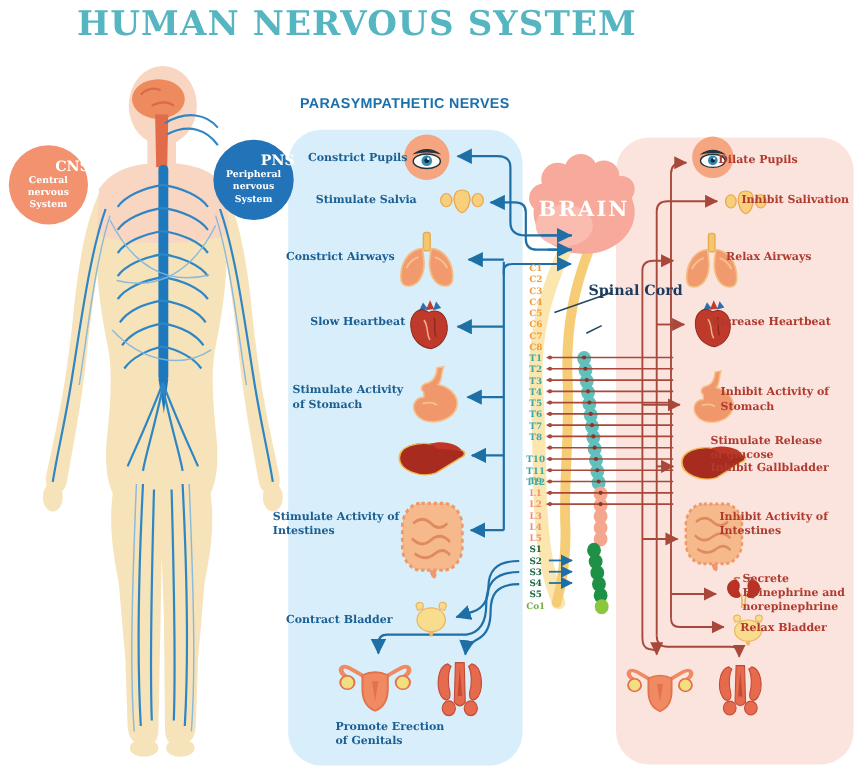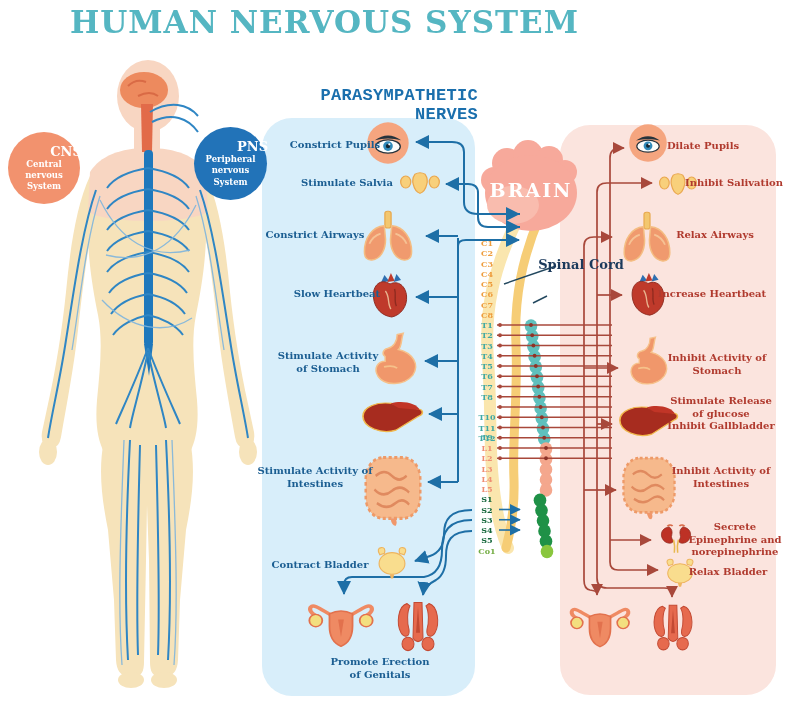--- a/index.html
+++ b/index.html
@@ -4,25 +4,25 @@
 <style>
   html,body{margin:0;padding:0;background:#fff;}
   #stage{position:relative;width:789px;height:702px;background:#fff;overflow:hidden;
          font-family:"Liberation Sans",sans-serif;}
   #title{position:absolute;left:0;top:4px;width:649px;text-align:center;
          font-family:"DejaVu Serif",serif;font-weight:bold;font-size:31px;
          letter-spacing:1px;color:#55b6c2;}
   .panel{position:absolute;border-radius:30px;}
   #panel-para{left:262px;top:118px;width:213px;height:578px;background:#d8eefa;}
   #panel-symp{left:560px;top:125px;width:216px;height:570px;background:#fbe4de;}
-  .col-hdr{position:absolute;text-align:right;font-family:Liberation Mono, monospace;
-           font-weight:bold;font-size:17px;letter-spacing:.3px;}
+  .col-hdr{position:absolute;text-align:center;font-family:Liberation Sans, sans-serif;
+           font-weight:bold;font-size:13px;letter-spacing:.3px;}
   #hdr-para{left:258px;top:86px;width:220px;color:#1a6fad;}
   #hdr-symp{left:556px;top:86px;width:222px;color:#c13b2c;}
-  .lbl{position:absolute;transform:translate(-50%,-50%);text-align:center;
+  .lbl{position:absolute;transform:translate(-50%,-50%);text-align:left;
        font-family:"DejaVu Serif",serif;font-weight:bold;font-size:10px;
        line-height:1.25;white-space:pre-line;}
   .pl{color:#1b5e92;}
   .sl{color:#b03a2e;}
   .mid{color:#1b3a5c;font-size:13px;}
   .circle{position:absolute;border-radius:50%;color:#fff;display:flex;flex-direction:column;
           align-items:center;justify-content:center;text-align:center;
           font-family:"DejaVu Serif",serif;font-weight:bold;}
   #cns{left:8px;top:132px;width:72px;height:72px;background:#f2926e;}
   #pns{left:194px;top:127px;width:73px;height:73px;background:#2273b8;}

